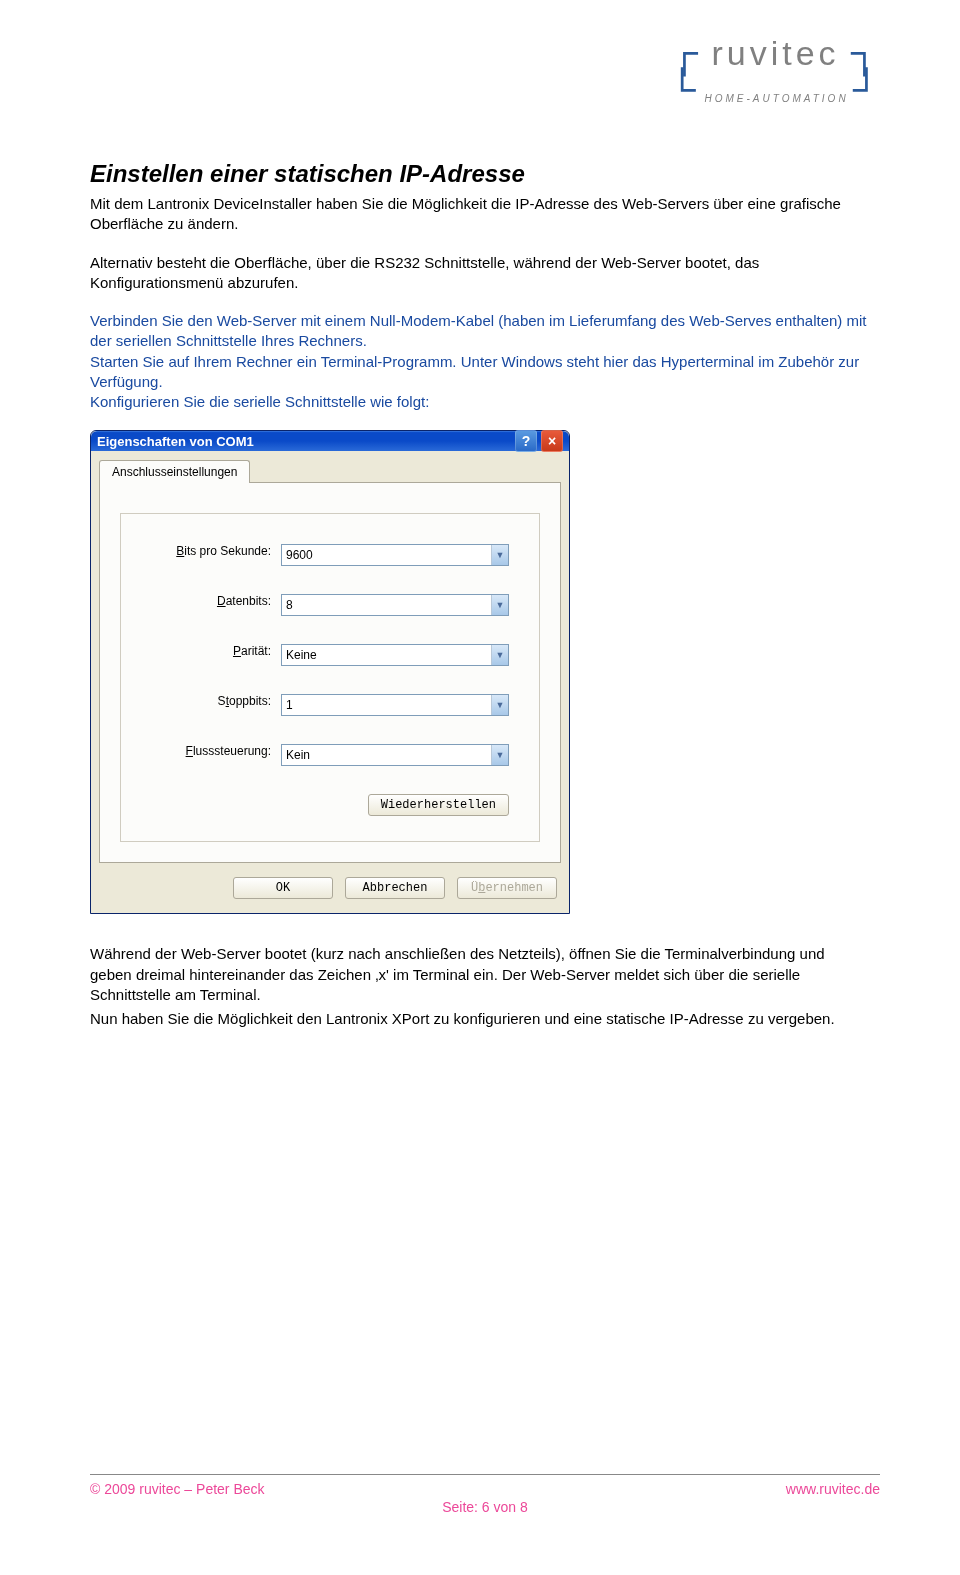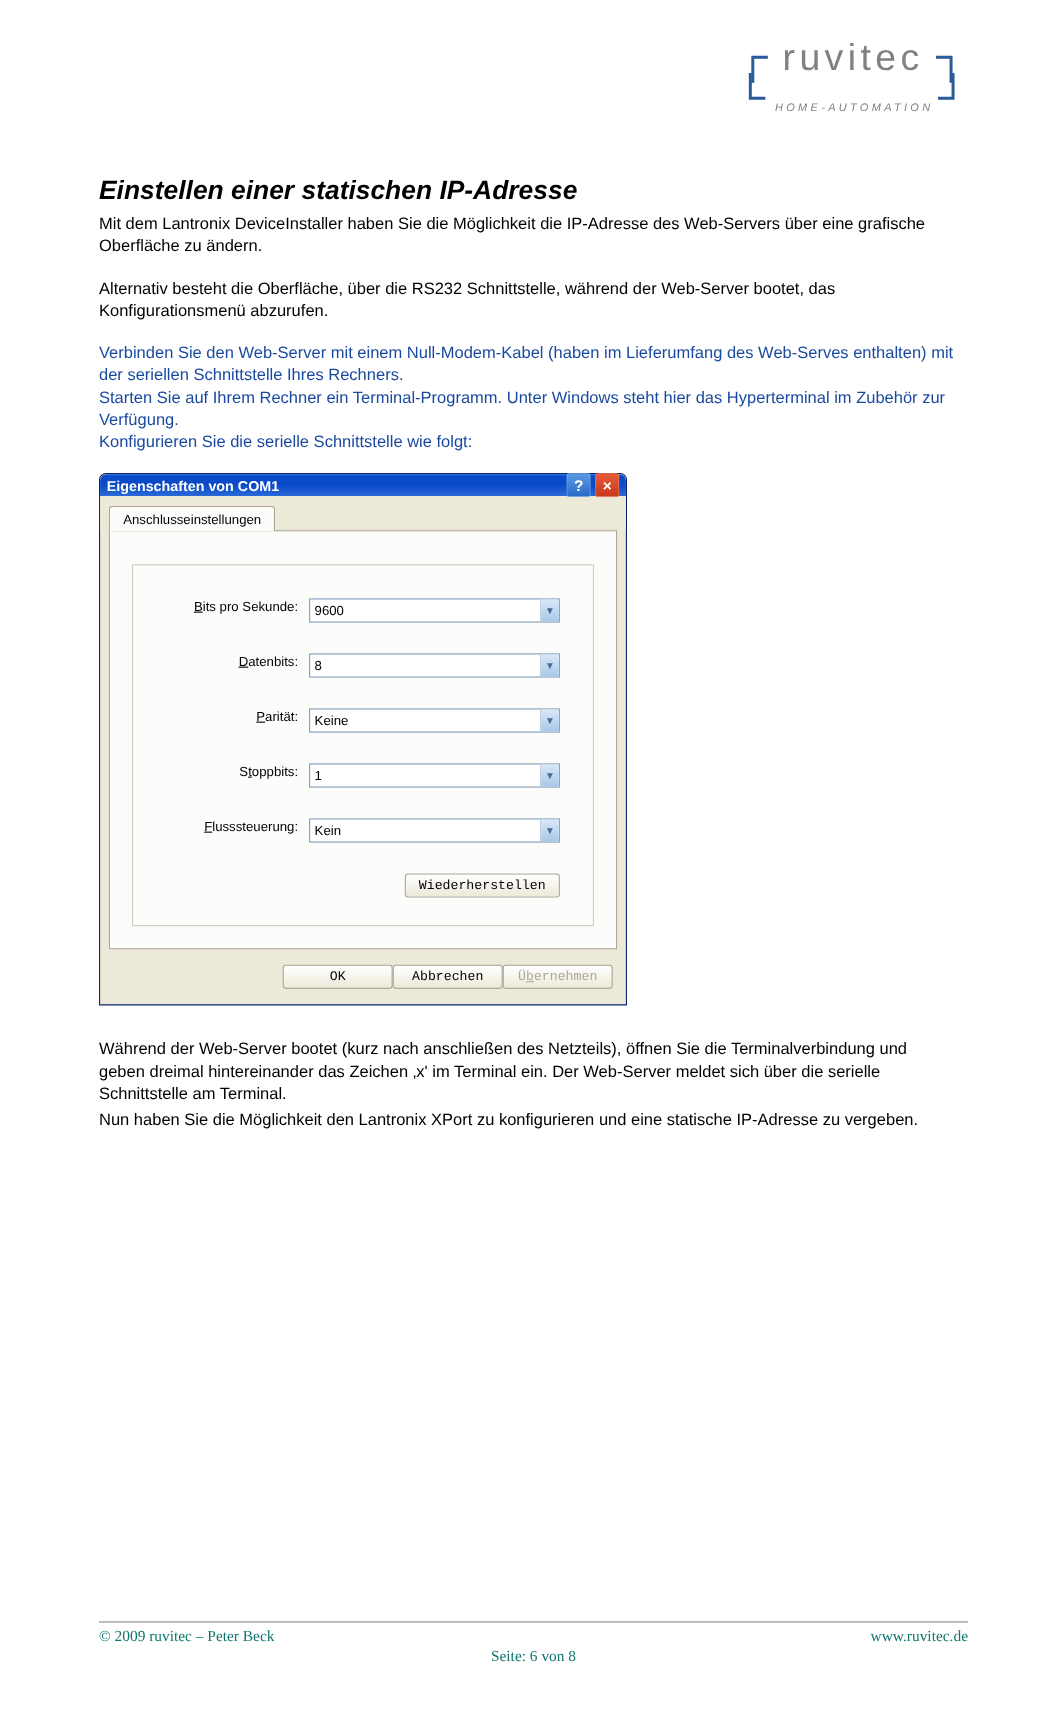--- a/index.html
+++ b/index.html
@@ -161,33 +161,33 @@
     border-radius: 3px;
     font-size: 12px;
     font-family: Liberation Mono, monospace;
     text-align: center;
   }
   .winbtn.disabled { color: #aca899; }
   .dlg-footer {
     display: flex;
     justify-content: flex-end;
     padding: 14px 12px;
-    gap: 0;
+    gap: 12px;
   }
   .footer-line {
     position: absolute;
     left: 90px;
     right: 80px;
     bottom: 60px;
     border-top: 1px solid #888;
     padding-top: 6px;
     display: flex;
     font-size: 14px;
-    color: #0f766e;
-    font-family: Liberation Serif, serif;
+    color: #ec4899;
+    font-family: Liberation Sans, sans-serif;
   }
   .footer-line .left { flex: 1; }
   .footer-line .center { flex: 1; text-align: center; margin-top: 18px; }
   .footer-line .right { flex: 1; text-align: right; }
 </style>
 </head>
 <body>
 
 <div class="logo-area">
   <div class="logo-brackets">

